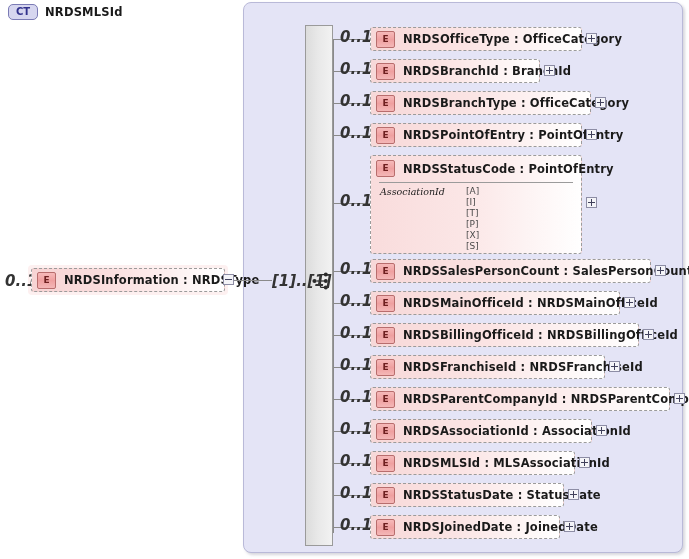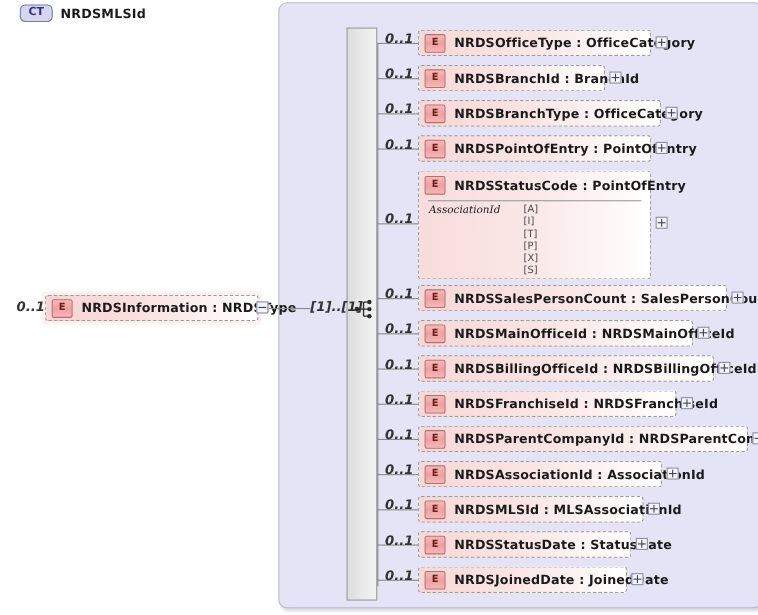--- a/index.html
+++ b/index.html
@@ -9,21 +9,21 @@
   }
   body {
     width: 689px;
     height: 559px;
     font-family: "DejaVu Sans", "Liberation Sans", sans-serif;
     overflow: hidden;
     position: relative;
   }
   #canvas {
     position: absolute;
-    left: 12px; top: 0;
+    left: 2px; top: 0;
     width: 632px;
     height: 559px;
   }
 
   
   .ct-box {
     position: absolute;
     left: 241px;
     top: 2px;
     width: 440px;
@@ -127,21 +127,21 @@
   }
   .root-elem {
     left: 29px;
     top: 268px;
     width: 194px;
   }
 
   
   .occ {
     position: absolute;
-    font-size: 12px;
+    font-size: 15px;
     font-style: italic;
     font-weight: bold;
     color: #333333;
     font-family: "DejaVu Sans", "Liberation Sans", sans-serif;
     white-space: nowrap;
   }
 
   
   .line-h {
     position: absolute;

